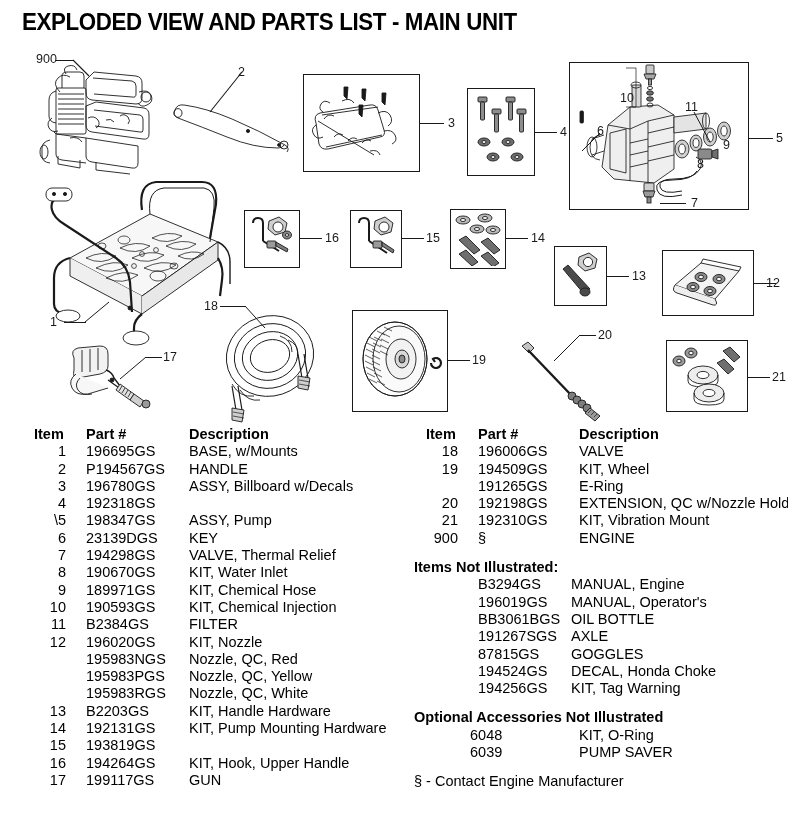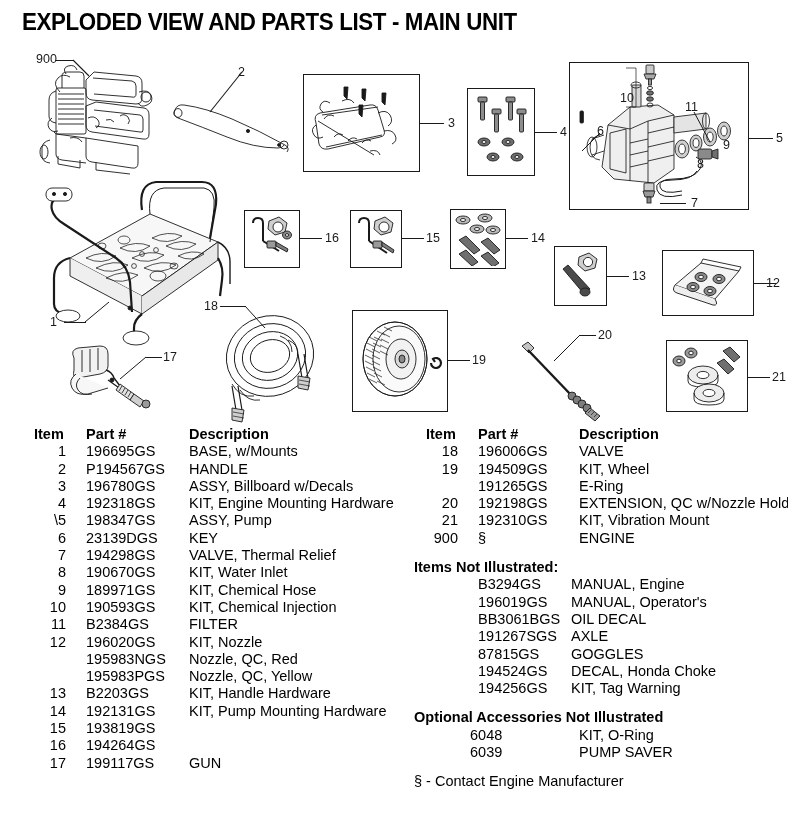--- a/index.html
+++ b/index.html
@@ -526,21 +526,20 @@
           <span class="c-desc">HANDLE</span>
         </div>
         <div class="row">
           <span class="c-item">3</span>
           <span class="c-part">196780GS</span>
           <span class="c-desc">ASSY, Billboard w/Decals</span>
         </div>
         <div class="row">
           <span class="c-item">4</span>
           <span class="c-part">192318GS</span>
-          <span class="c-desc">KIT, Engine Mounting Hardware</span>
         </div>
         <div class="row">
           <span class="c-item">\5</span>
           <span class="c-part">198347GS</span>
           <span class="c-desc">ASSY, Pump</span>
         </div>
         <div class="row">
           <span class="c-item">6</span>
           <span class="c-part">23139DGS</span>
           <span class="c-desc">KEY</span>
@@ -579,36 +578,42 @@
           <span class="c-item"></span>
           <span class="c-part">195983NGS</span>
           <span class="c-desc">Nozzle, QC, Red</span>
         </div>
         <div class="row">
           <span class="c-item"></span>
           <span class="c-part">195983PGS</span>
           <span class="c-desc">Nozzle, QC, Yellow</span>
         </div>
         <div class="row">
+          <span class="c-item"></span>
+          <span class="c-part">195983RGS</span>
+          <span class="c-desc">Nozzle, QC, White</span>
+        </div>
+        <div class="row">
           <span class="c-item">13</span>
           <span class="c-part">B2203GS</span>
           <span class="c-desc">KIT, Handle Hardware</span>
         </div>
         <div class="row">
           <span class="c-item">14</span>
           <span class="c-part">192131GS</span>
           <span class="c-desc">KIT, Pump Mounting Hardware</span>
         </div>
         <div class="row">
           <span class="c-item">15</span>
           <span class="c-part">193819GS</span>
         </div>
         <div class="row">
           <span class="c-item">16</span>
           <span class="c-part">194264GS</span>
+          <span class="c-desc">KIT, Hook, Upper Handle</span>
         </div>
         <div class="row">
           <span class="c-item">17</span>
           <span class="c-part">199117GS</span>
           <span class="c-desc">GUN</span>
         </div>
       </div>
   </div>
 
   <div class="col right" style="left:414px;">
@@ -656,21 +661,21 @@
         <div class="sub-row">
           <span class="sub-part">B3294GS</span>
           <span class="sub-desc">MANUAL, Engine</span>
         </div>
         <div class="sub-row">
           <span class="sub-part">196019GS</span>
           <span class="sub-desc">MANUAL, Operator's</span>
         </div>
         <div class="sub-row">
           <span class="sub-part">BB3061BGS</span>
-          <span class="sub-desc">OIL DECAL</span>
+          <span class="sub-desc">OIL BOTTLE</span>
         </div>
         <div class="sub-row">
           <span class="sub-part">191267SGS</span>
           <span class="sub-desc">AXLE</span>
         </div>
         <div class="sub-row">
           <span class="sub-part">87815GS</span>
           <span class="sub-desc">GOGGLES</span>
         </div>
         <div class="sub-row">

